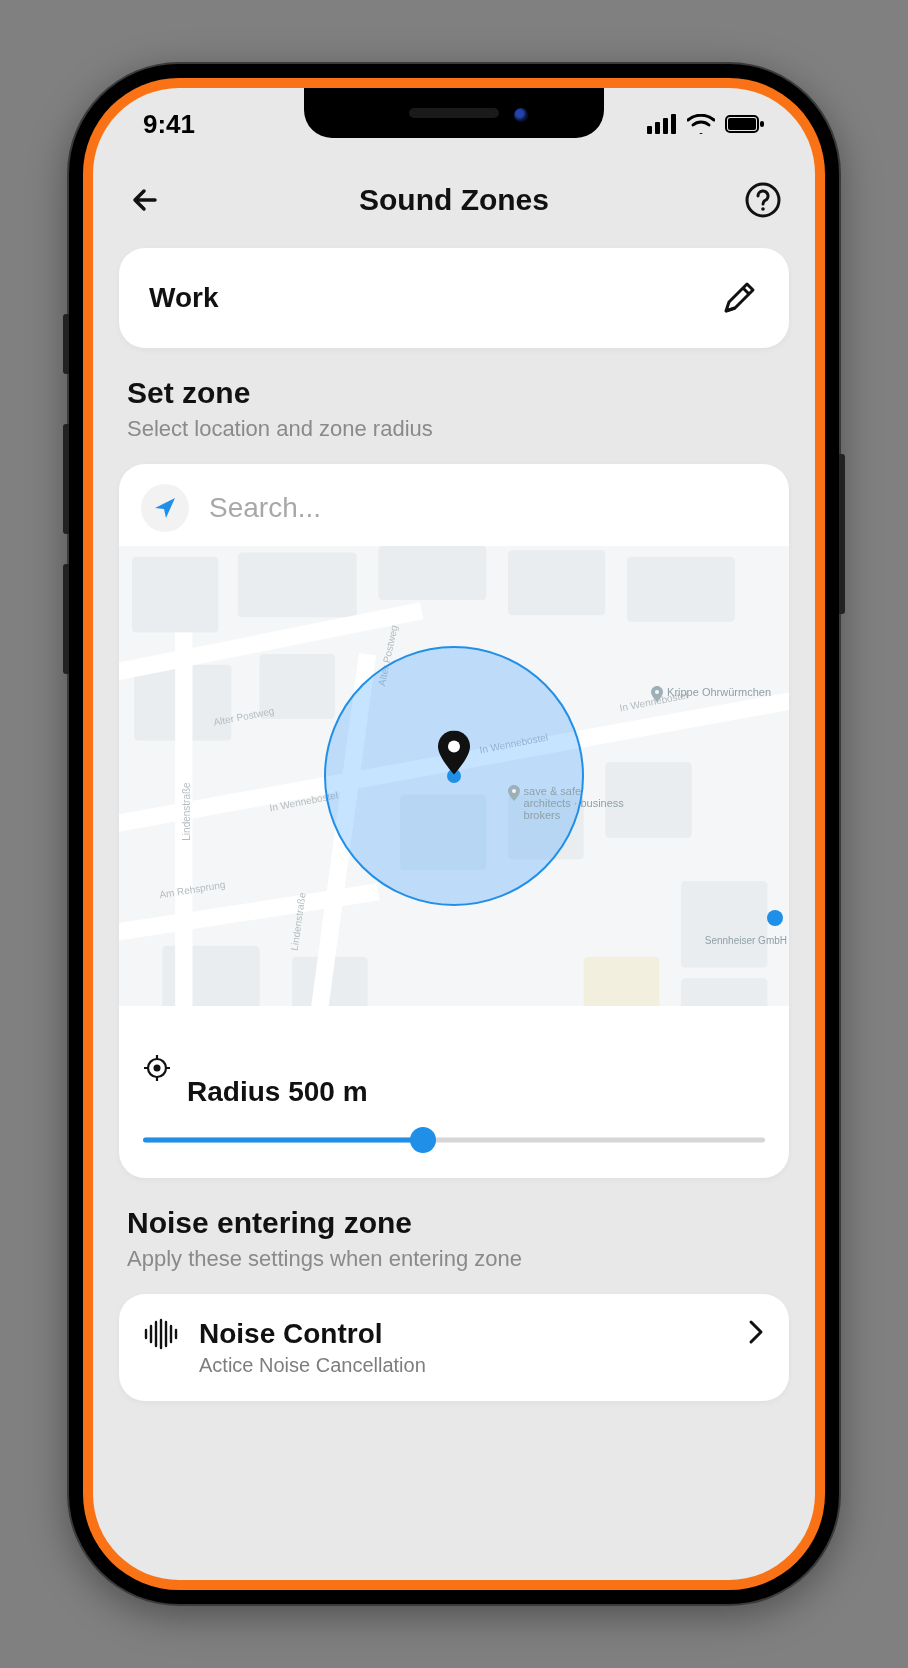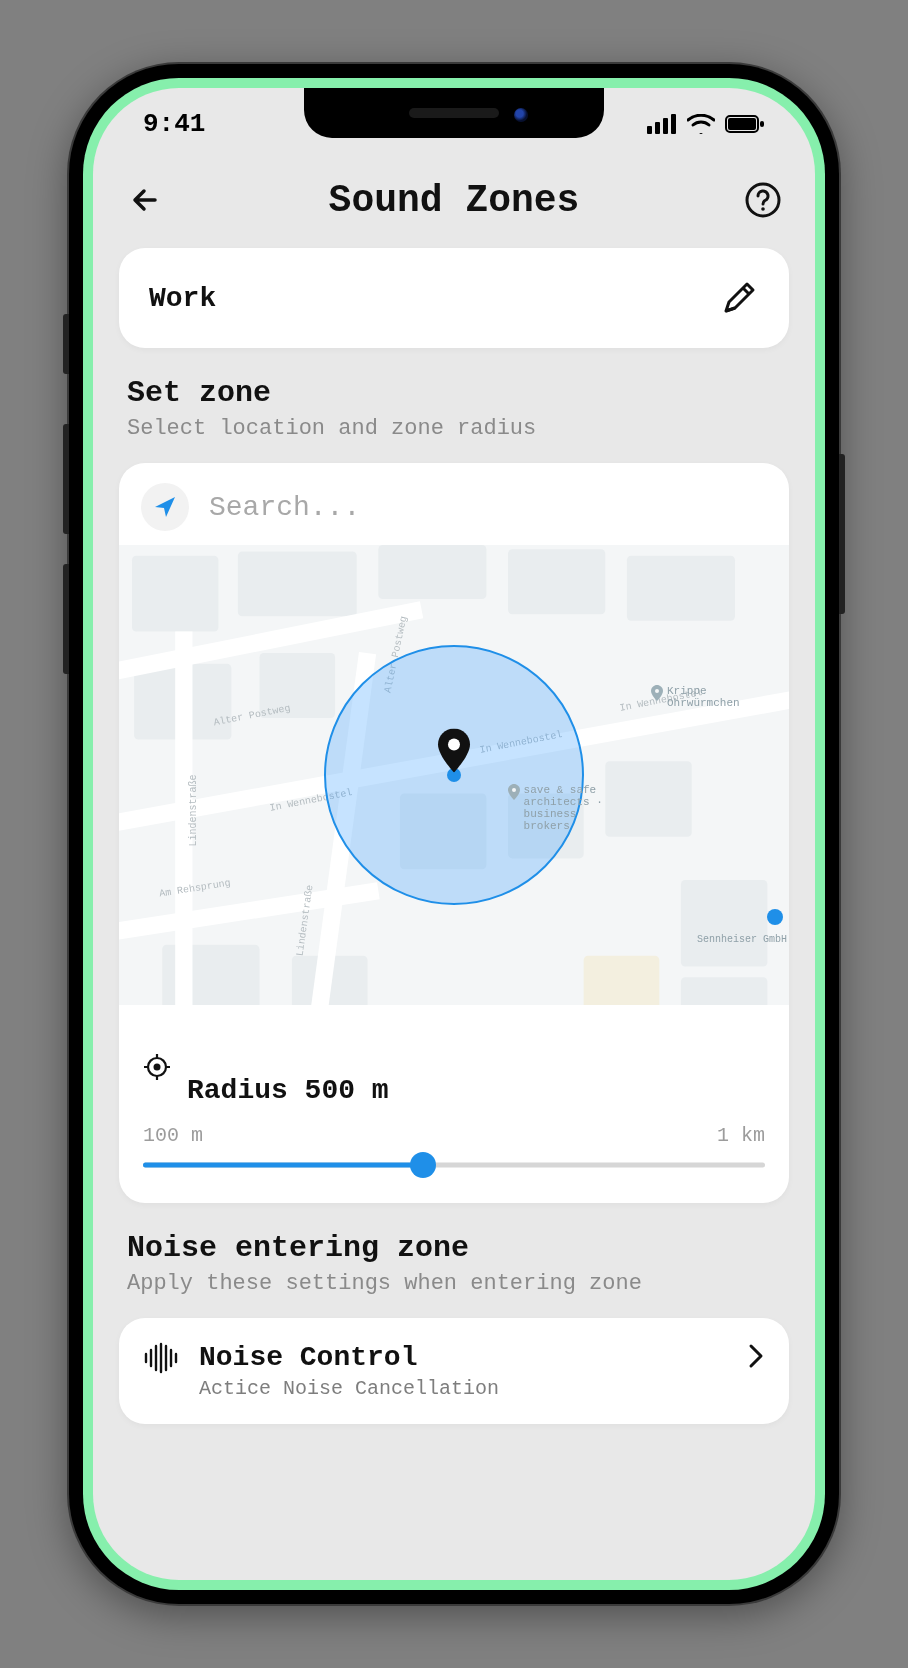--- a/index.html
+++ b/index.html
@@ -20,24 +20,23 @@
     height: 1540px;
     background: #000;
     border-radius: 110px;
     padding: 14px;
     box-shadow: 0 0 0 2px #3a3a3a, 0 10px 40px rgba(0,0,0,.4);
     position: relative;
   }
   .phone-inner {
     width: 100%;
     height: 100%;
-    background: #86efac;
+    background: #f97316;
     border-radius: 96px;
     padding: 10px;
-    font-family: Liberation Mono, monospace;
   }
   .screen {
     width: 100%;
     height: 100%;
     background: #e8e8e8;
     border-radius: 86px;
     overflow: hidden;
     position: relative;
     display: flex;
     flex-direction: column;
@@ -104,21 +103,21 @@
   }
 
   
   .nav {
     display: flex;
     align-items: center;
     justify-content: space-between;
     padding: 8px 4px 4px 4px;
   }
   .nav-title {
-    font-size: 38px;
+    font-size: 30px;
     font-weight: 700;
     color: #111;
   }
   .nav .icon-btn {
     width: 44px; height: 44px;
     display: flex; align-items: center; justify-content: center;
   }
 
   
   .card {
@@ -439,24 +438,20 @@
 
           <div class="radius-block">
             <div class="radius-head">
               <svg width="28" height="28" viewBox="0 0 28 28">
                 <circle cx="14" cy="14" r="9" stroke="#111" stroke-width="2.2" fill="none"></circle>
                 <circle cx="14" cy="14" r="3.5" fill="#111"></circle>
                 <path d="M14 1 v5 M14 22 v5 M1 14 h5 M22 14 h5" stroke="#111" stroke-width="2.2"></path>
               </svg>
               <span class="radius-label">Radius 500 m</span>
             </div>
-            <div class="slider-labels">
-              <span>100 m</span>
-              <span>1 km</span>
-            </div>
             <div class="slider">
               <div class="track"></div>
               <div class="fill"></div>
               <div class="thumb"></div>
             </div>
           </div>
         </div>
 
         <div class="section-head">
           <div class="section-title">Noise entering zone</div>

